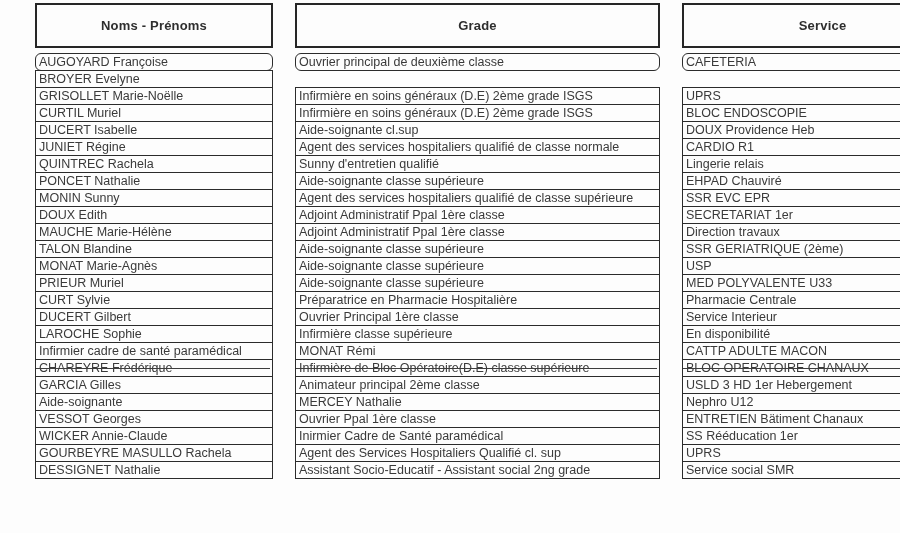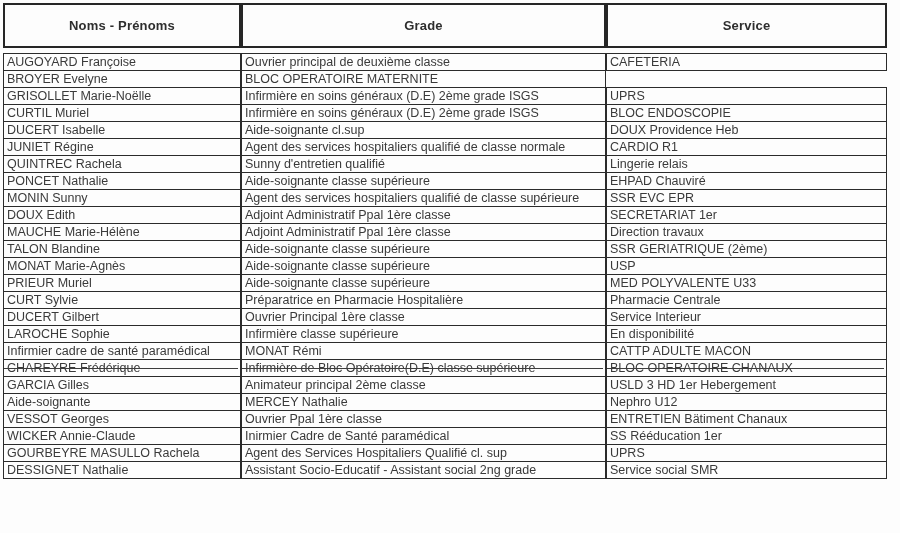--- a/index.html
+++ b/index.html
@@ -18,21 +18,22 @@
   }
   .doc-table {
     position: absolute;
     top: 3px;
     left: 3px;
     width: 894px;
   }
   .grid-row {
     display: grid;
     grid-template-columns: 238px 365px 281px;
-    column-gap: 0;
+    column-gap: 22px;
+    margin-left: 32px;
   }
   .header-row {
     margin-bottom: 5px;
   }
   .header-cell {
     height: 41px;
     border: 2px solid #262626;
     display: flex;
     align-items: center;
     justify-content: center;
@@ -52,20 +53,21 @@
     white-space: nowrap;
     overflow: hidden;
     background: #fdfdfd;
     color: #3a3a3a;
   }
   .row .cell {
     margin-top: -1px; 
   }
   .row:first-child .cell {
     margin-top: 0;
+    border-radius: 6px;
   }
   .struck .cell::after {
     content: "";
     position: absolute;
     left: 0;
     right: 2px;
     top: 49%;
     border-top: 1.6px solid #3d3d3d;
   }
 </style>
@@ -80,21 +82,20 @@
       <div class="header-cell">Service</div>
     </div>
     <div id="table-body">
         <div class="grid-row row">
           <div class="cell">AUGOYARD Françoise</div>
           <div class="cell">Ouvrier principal de deuxième classe</div>
           <div class="cell">CAFETERIA</div>
         </div>
         <div class="grid-row row">
           <div class="cell">BROYER Evelyne</div>
-          <div class="cell">BLOC OPERATOIRE MATERNITE</div>
         </div>
         <div class="grid-row row">
           <div class="cell">GRISOLLET Marie-Noëlle</div>
           <div class="cell">Infirmière en soins généraux (D.E) 2ème grade ISGS</div>
           <div class="cell">UPRS</div>
         </div>
         <div class="grid-row row">
           <div class="cell">CURTIL Muriel</div>
           <div class="cell">Infirmière en soins généraux (D.E) 2ème grade ISGS</div>
           <div class="cell">BLOC ENDOSCOPIE</div>

